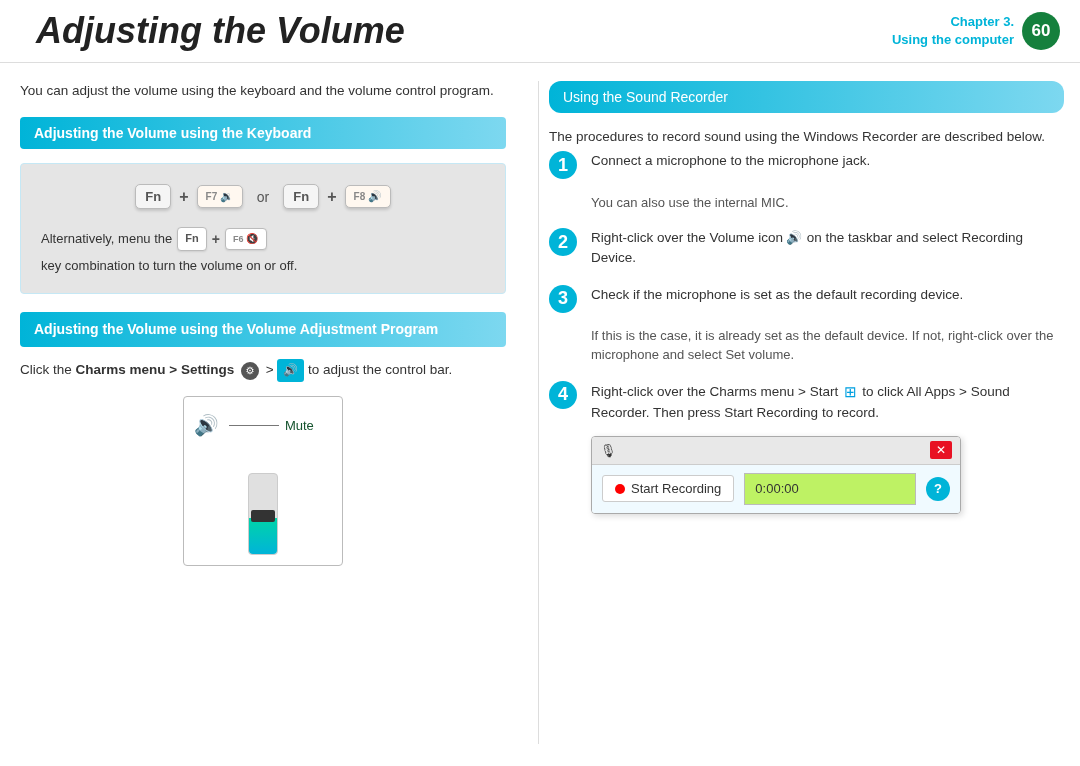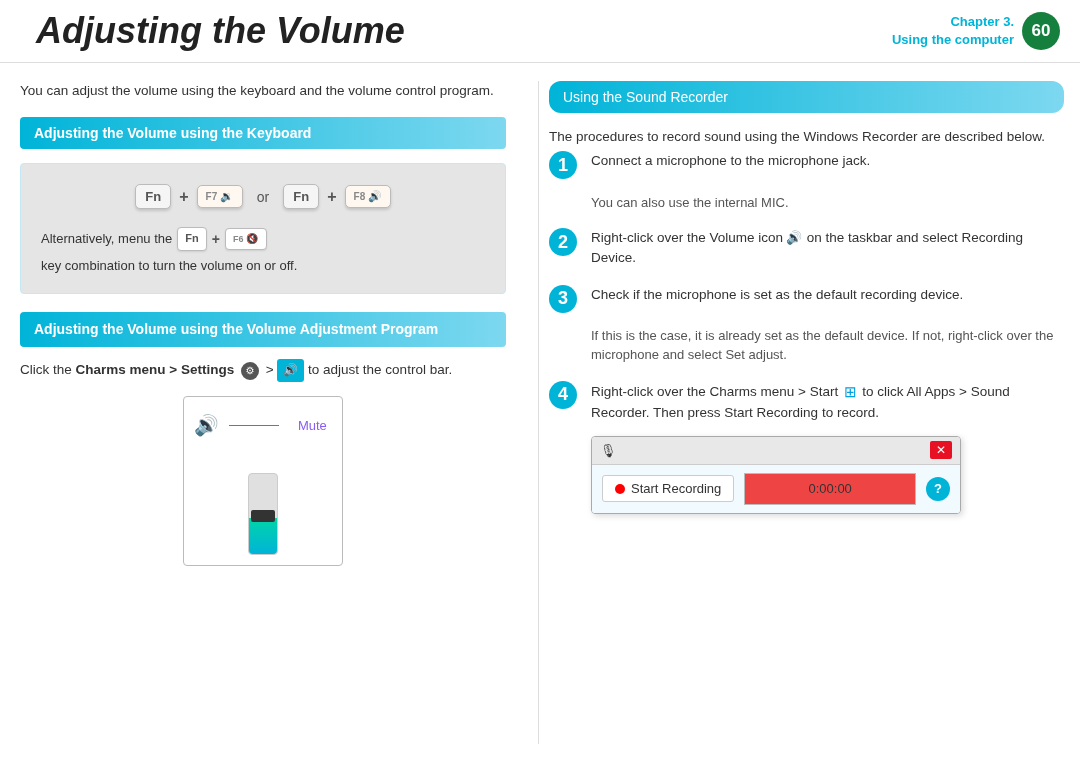--- a/index.html
+++ b/index.html
@@ -356,26 +356,25 @@
     }
     .sr-record-dot {
       width: 10px;
       height: 10px;
       background: red;
       border-radius: 50%;
       display: inline-block;
     }
     .sr-timer {
       flex: 1;
-      background: #ef4444;
+      background: #bef264;
       border: 1px solid #bbb;
       padding: 5px 10px;
       font-size: 13px;
       color: #333;
-      text-align: center;
     }
     .sr-help-btn {
       background: #00b4d8;
       color: #fff;
       border: none;
       width: 24px;
       height: 24px;
       border-radius: 50%;
       font-size: 13px;
       font-weight: bold;
@@ -449,21 +448,21 @@
       to adjust the control bar.
     </div>
 
     <div class="slider-container">
       <div style="position:relative; display:inline-block;">
         <div class="slider-illustration">
 
           <div style="display:flex; align-items:center; gap:6px; align-self:flex-start; margin-bottom:6px;">
             <span style="font-size:20px;">🔊</span>
             <div style="width:50px; height:1.5px; background:#777; margin-left:4px;"></div>
-            <span style="font-size:13px; color:#8b5cf6;margin-left:13px;">Mute</span>
+            <span style="font-size:13px; color:#14532d;">Mute</span>
           </div>
 
           <div class="slider-track">
             <div class="slider-fill"></div>
             <div class="slider-thumb"></div>
           </div>
         </div>
       </div>
     </div>
 
@@ -488,21 +487,21 @@
       <div class="step-content">
         Right-click over the <b>Volume</b> icon <span style="font-size:13px;">🔊</span> on the taskbar and select <b>Recording Device</b>.
       </div>
     </div>
 
     <div class="step">
       <div class="step-number">3</div>
       <div class="step-content">
         <span>Check if the microphone is set as the default recording device.</span>
         <div class="step-sub">
-          If this is the case, it is already set as the default device. If not, right-click over the microphone and select <b>Set adjust</b>.
+          If this is the case, it is already set as the default device. If not, right-click over the microphone and select <b>Set volume</b>.
         </div>
       </div>
     </div>
 
     <div class="step">
       <div class="step-number">4</div>
       <div class="step-content">
         Right-click over the <b>Charms</b> menu &gt; <b>Start</b>
         <span style="color:#00a0e0; font-size:15px; vertical-align:middle; margin:0 2px;">⊞</span>
         to click <b>All Apps &gt; Sound Recorder</b>. Then press <b>Start Recording</b> to record.

